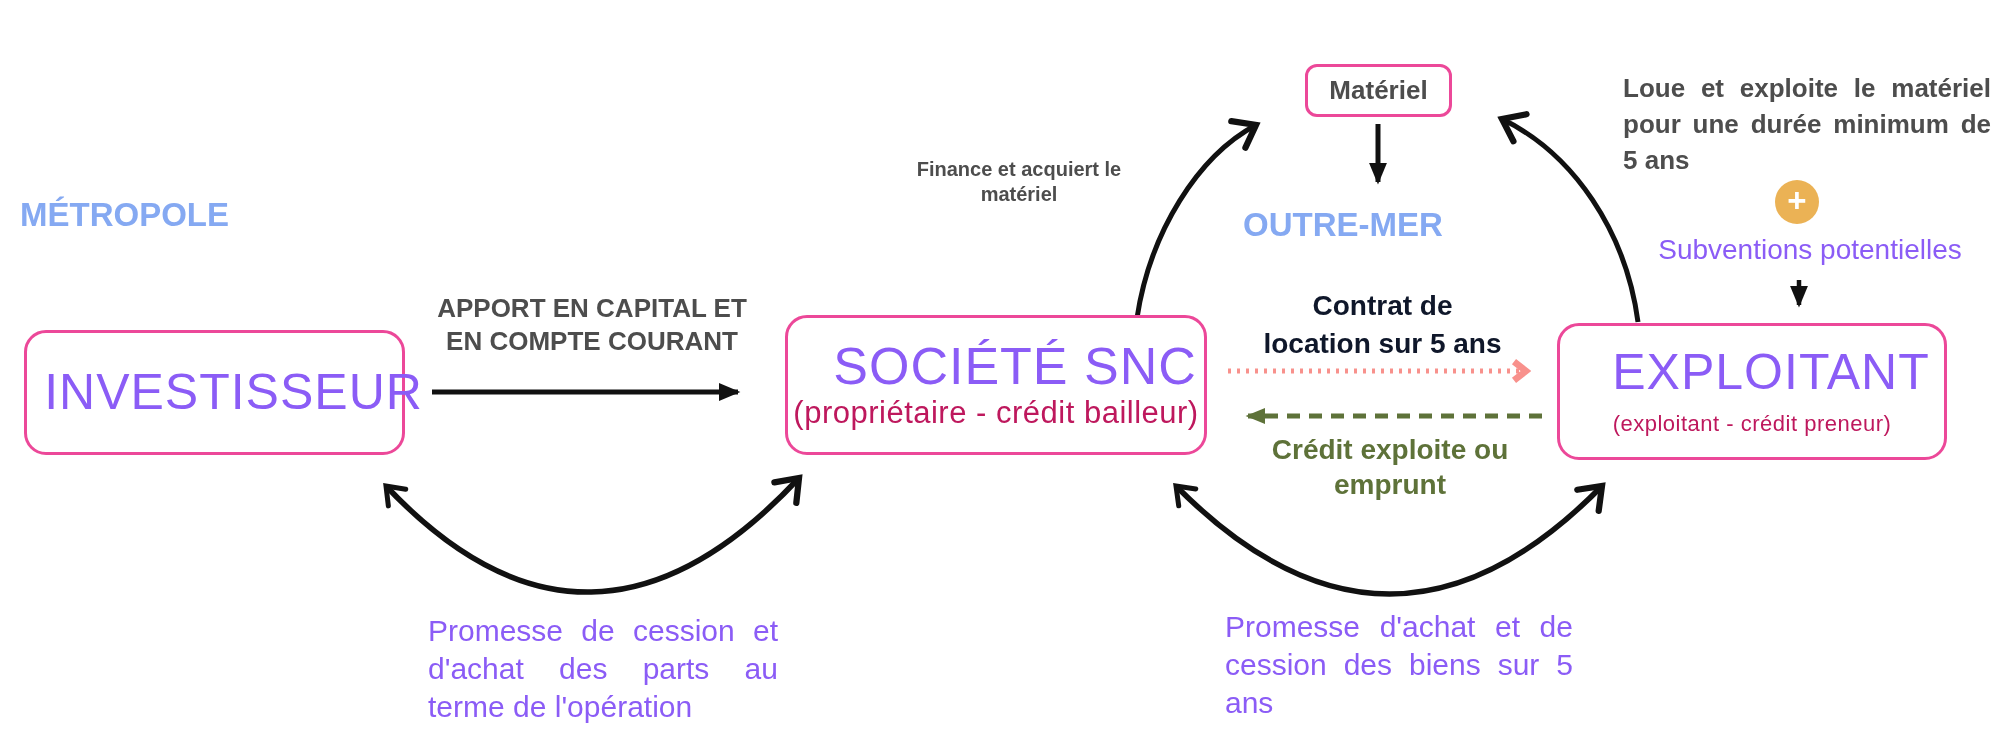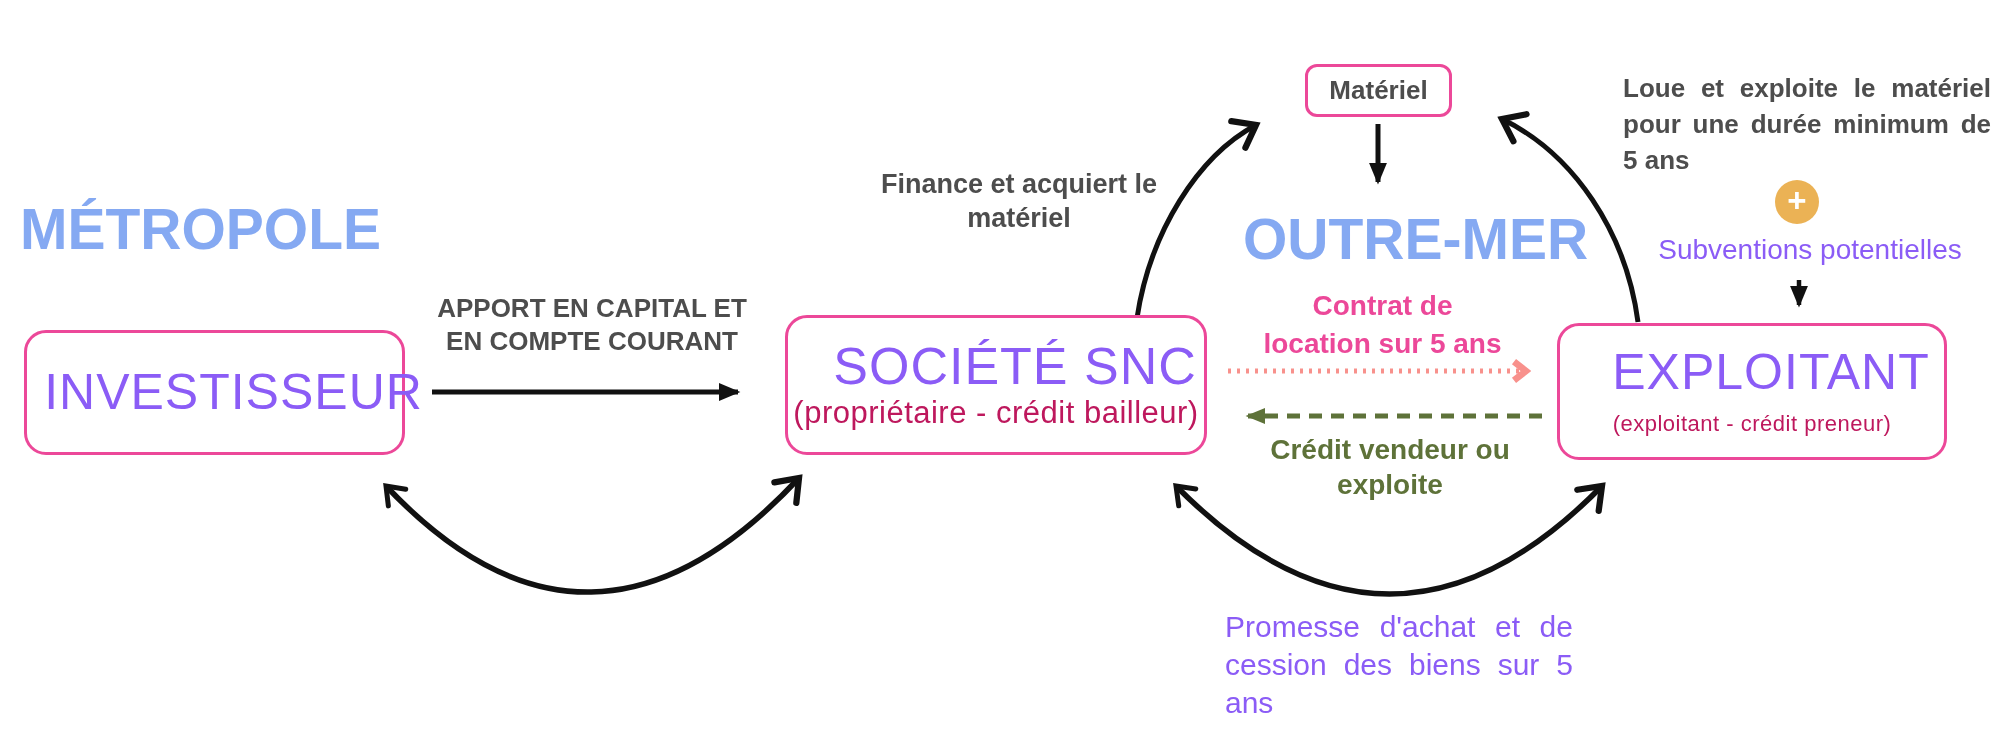--- a/index.html
+++ b/index.html
@@ -7,21 +7,21 @@
     position:relative;
     width:2000px;height:732px;
     background:#ffffff;
     overflow:hidden;
     font-family:"Liberation Sans", sans-serif;
   }
   .abs{position:absolute;}
   
   .region-title{
     font-weight:700;
-    font-size:57px;
+    font-size:33px;
     color:#85A9F2;
     letter-spacing:0px;
     white-space:nowrap;
   }
   
   .ebox{
     position:absolute;
     background:#ffffff;
     border:3px solid #ec4899;
     border-radius:22px;
@@ -44,21 +44,21 @@
   }
   .bold-label{
     font-weight:700;
     color:#4D4D4D;
     line-height:1.25;
   }
   .plain-label{
     font-weight:400;
     color:#8b5cf6;
   }
-  .salmon{color:#ec4899;}
+  .salmon{color:#0f172a;}
   .olive{color:#5E7239;}
   .center{text-align:center;}
   .justify{text-align:justify;}
   .plus-badge{
     position:absolute;
     width:44px;height:44px;
     border-radius:50%;
     background:#EBB255;
     color:#ffffff;
     font-weight:700;
@@ -126,28 +126,29 @@
     <div class="title" style="font-size:50px;">EXPLOITANT</div>
     <div class="subtitle" style="font-size:22px;margin-top:12px;">(exploitant - crédit preneur)</div>
   </div>
 
   <div class="ebox" style="left:1305px;top:64px;width:147px;height:53px;border-radius:12px;">
     <div class="bold-label" style="font-size:26px;">Matériel</div>
   </div>
 
   <div class="abs bold-label center" style="left:422px;top:292px;width:340px;font-size:26px;">APPORT EN CAPITAL ET EN COMPTE COURANT</div>
 
-  <div class="abs bold-label center" style="left:878px;top:168px;width:282px;font-size:27px;">Finance et acquiert le matériel</div>
+  <div class="abs bold-label center" style="left:878px;top:157px;width:282px;font-size:20px;">Finance et acquiert le matériel</div>
 
   <div class="abs bold-label justify" style="left:1623px;top:60px;width:368px;font-size:26px;line-height:1.38;margin-top:11px;">Loue et exploite le matériel pour une durée minimum de 5 ans</div>
 
   <div class="plus-badge" style="left:1775px;top:180px;">+</div>
 
   <div class="abs plain-label center" style="left:1655px;top:234px;width:310px;font-size:28px;">Subventions potentielles</div>
 
   <div class="abs bold-label salmon center" style="left:1260px;top:287px;width:245px;font-size:28px;line-height:1.35;">Contrat de location sur 5 ans</div>
 
-  <div class="abs bold-label olive center" style="left:1225px;top:432px;width:330px;font-size:28px;">Crédit vendeur ou exploite</div>
+  <div class="abs bold-label olive center" style="left:1225px;top:432px;width:330px;font-size:28px;">Crédit exploite ou emprunt</div>
 
+  <div class="abs plain-label justify" style="left:428px;top:612px;width:350px;font-size:30px;line-height:1.27;">Promesse de cession et d'achat des parts au terme de l'opération</div>
 
   <div class="abs plain-label justify" style="left:1225px;top:608px;width:348px;font-size:30px;line-height:1.27;">Promesse d'achat et de cession des biens sur 5 ans</div>
 
 </div>
 
 </body></html>

